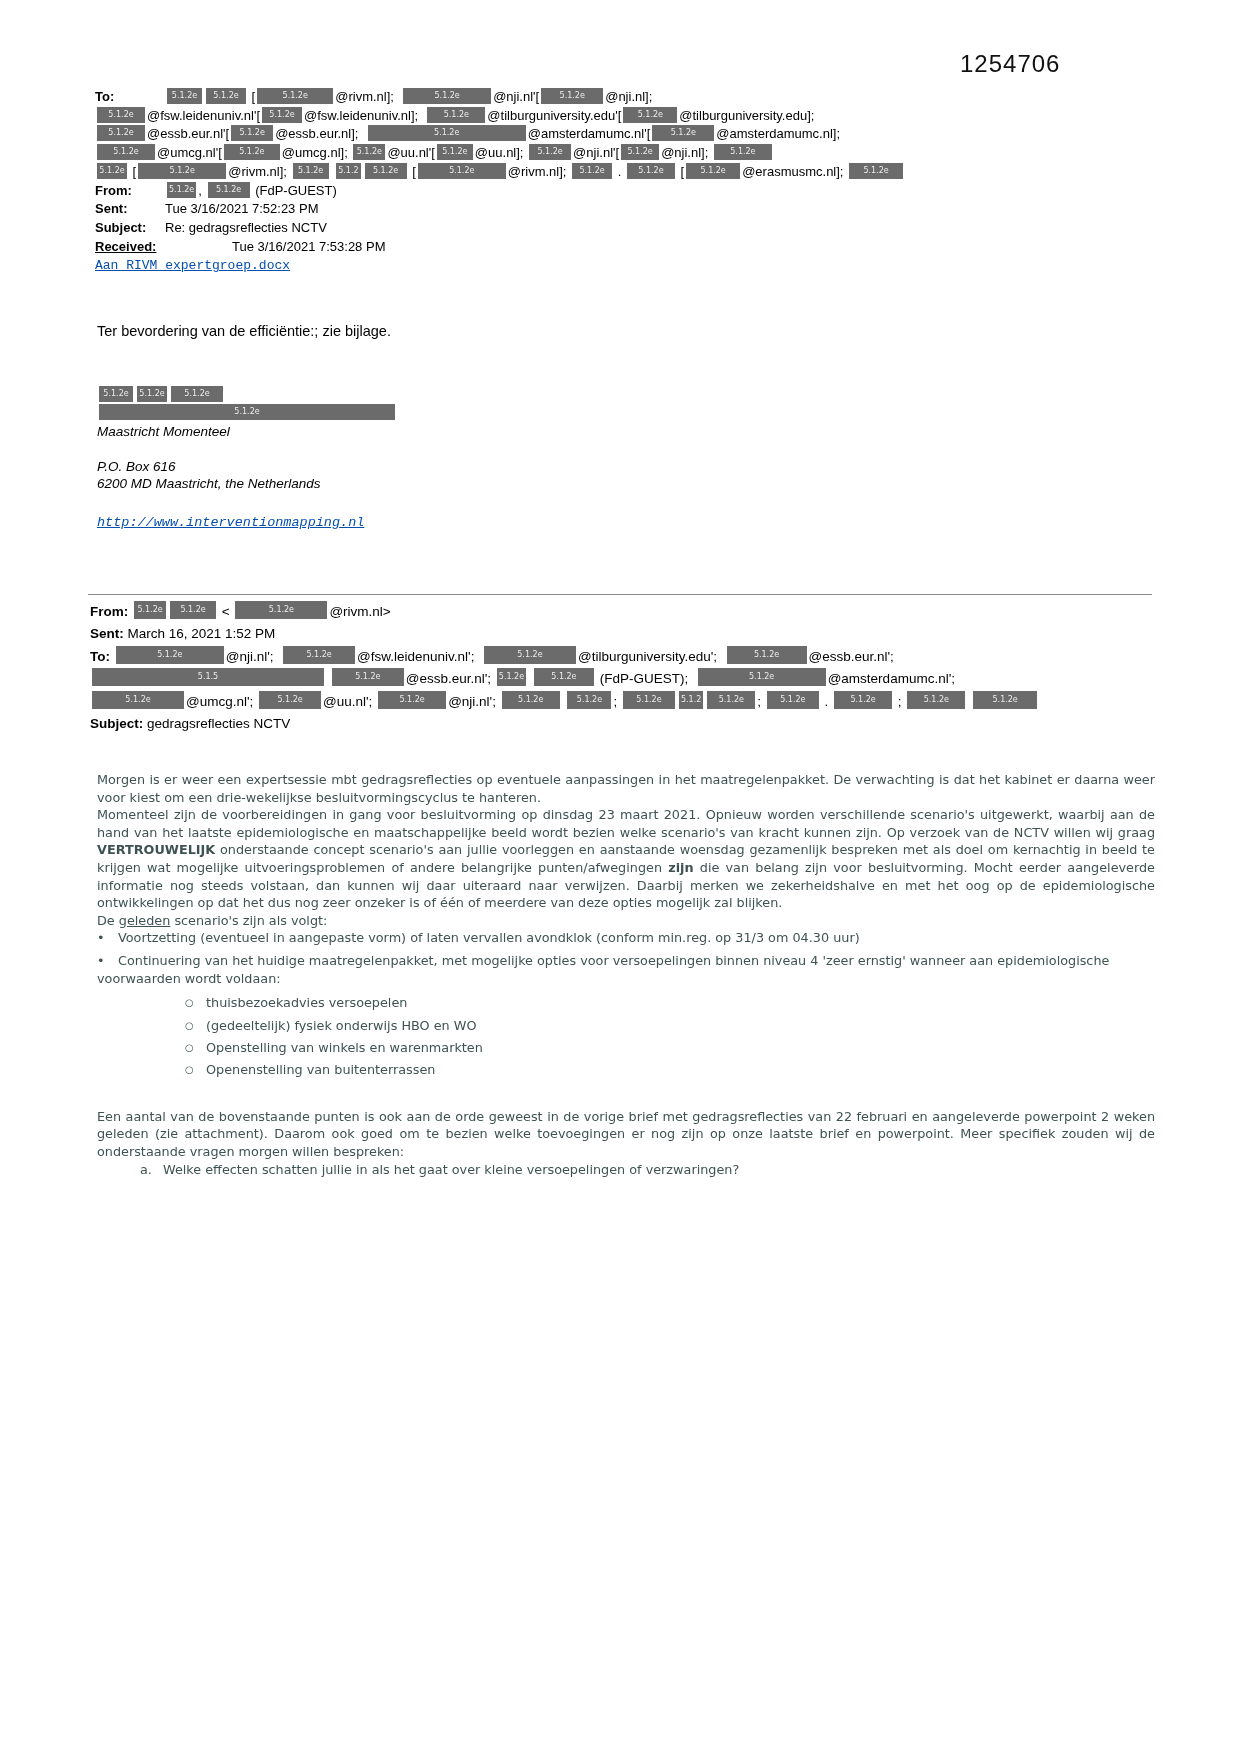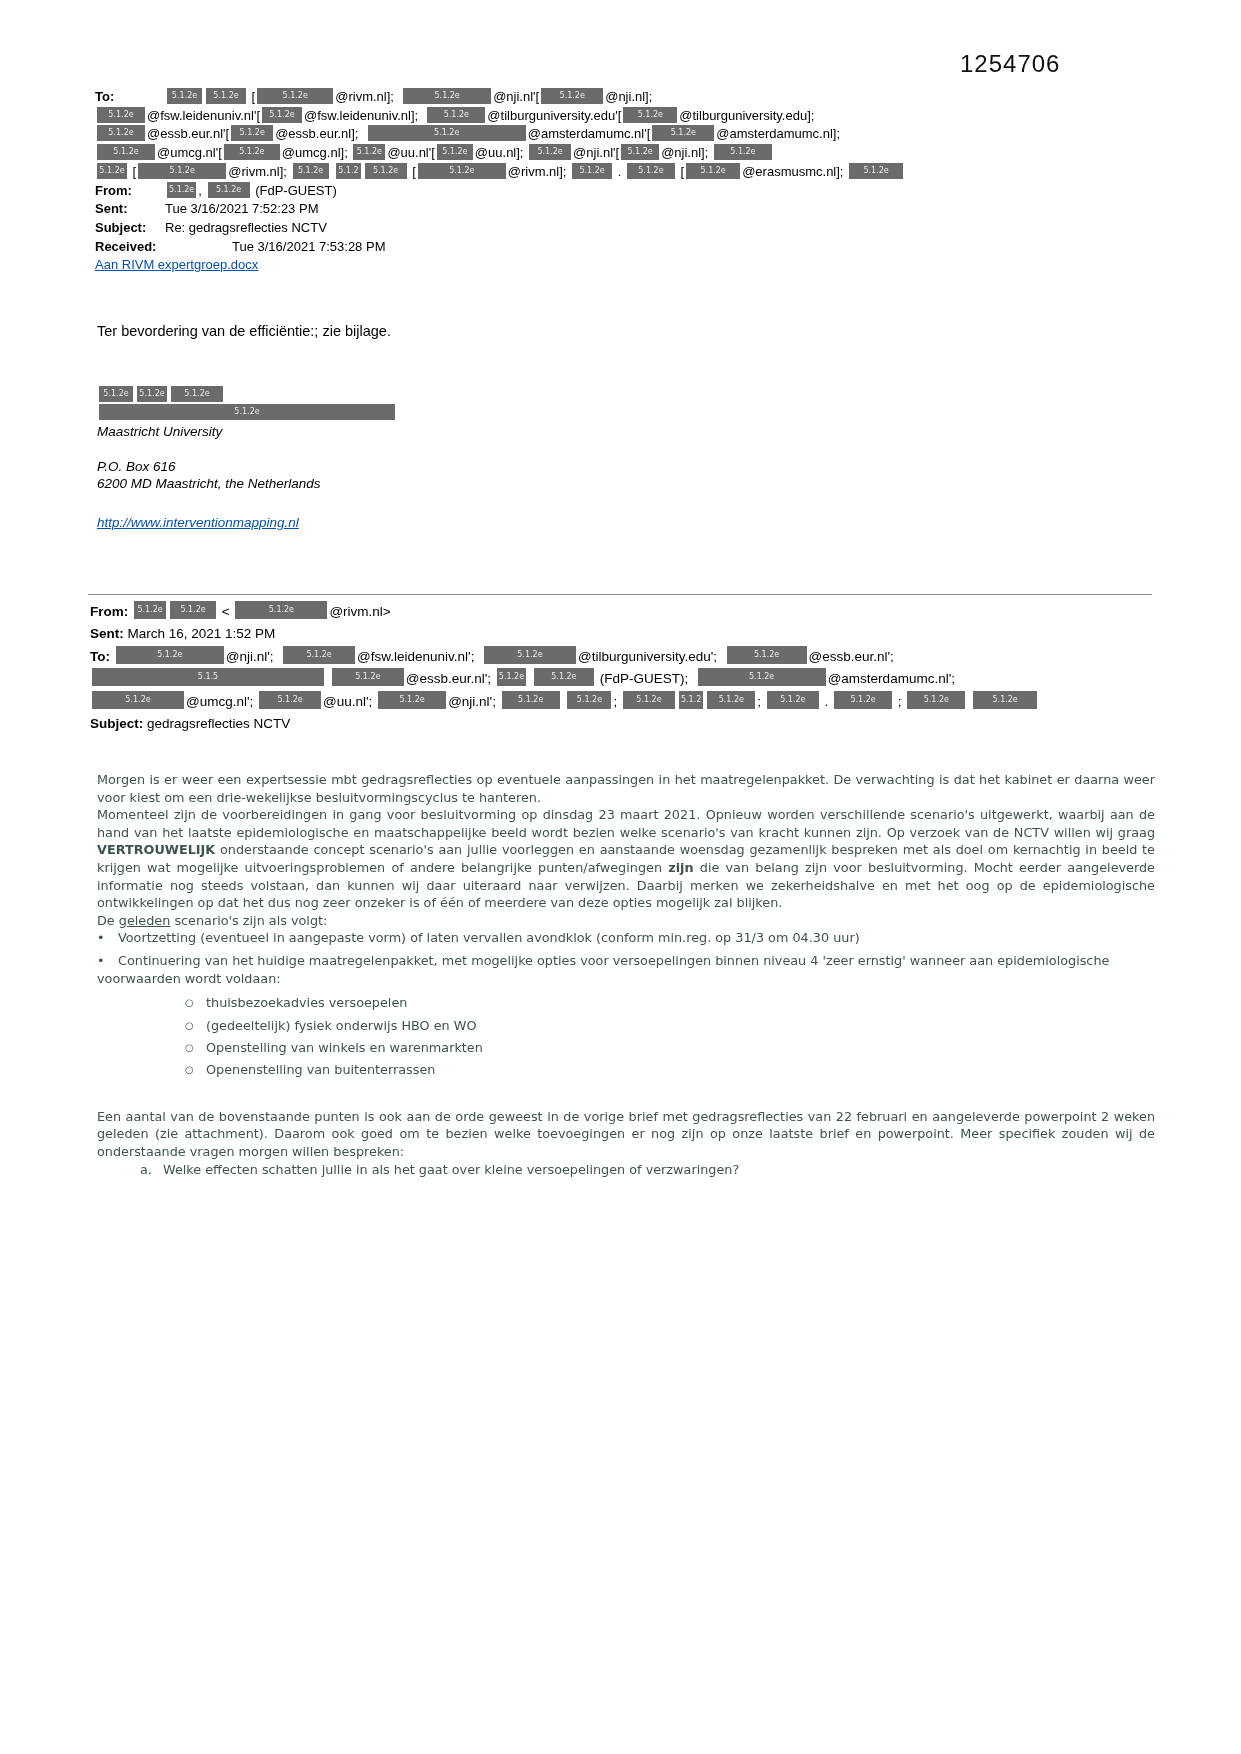--- a/index.html
+++ b/index.html
@@ -41,25 +41,26 @@
     position: absolute;
     top: 88px;
     left: 95px;
     width: 1075px;
     font-size: 13px;
     line-height: 18.7px;
   }
   .hl { min-height: 18.7px; }
   .hl .tok { white-space: pre-wrap; }
   .lbl { display: inline-block; min-width: 70px; font-weight: bold; }
-  .lbl-wide { min-width: 137px; }
+  .lbl-wide { min-width: 137px; text-decoration: underline; }
   .attachment, .sig-link {
     color: var(--link, #0550ae);
     text-decoration: underline;
     cursor: pointer;
+    font-family: Liberation Mono, monospace;
   }
   
   .body1 {
     position: absolute;
     top: 323px;
     left: 97px;
     font-size: 14.5px;
   }
   
   .signature {
@@ -153,21 +154,21 @@
     <div class="hl">
       <a class="attachment" href="#">Aan RIVM expertgroep.docx</a>
     </div>
   </div>
 
   <div class="body1">Ter bevordering van de efficiëntie:; zie bijlage.</div>
 
   <div class="signature">
     <div class="sig-row"><span class="redact" style="min-width: 34px;">5.1.2e</span><span class="redact" style="min-width: 30px;">5.1.2e</span><span class="redact" style="min-width: 52px;">5.1.2e</span></div>
     <div class="sig-row"><span class="redact" style="min-width: 296px;">5.1.2e</span></div>
-    <div class="sig-org">Maastricht University</div>
+    <div class="sig-org">Maastricht Momenteel</div>
     <div class="sig-addr1">P.O. Box 616</div>
     <div class="sig-addr2">6200 MD Maastricht, the Netherlands</div>
     <a class="sig-link" href="#">http://www.interventionmapping.nl</a>
   </div>
 
   <hr class="divider">
 
   <div class="email2h">
     <div class="hl2">
       <span class="lbl2">From:</span> <span><span class="redact" style="min-width: 32px;">5.1.2e</span><span class="redact" style="min-width: 46px;">5.1.2e</span><span class="tok"> &lt; </span><span class="redact" style="min-width: 92px;">5.1.2e</span><span class="tok">@rivm.nl&gt;</span></span>

